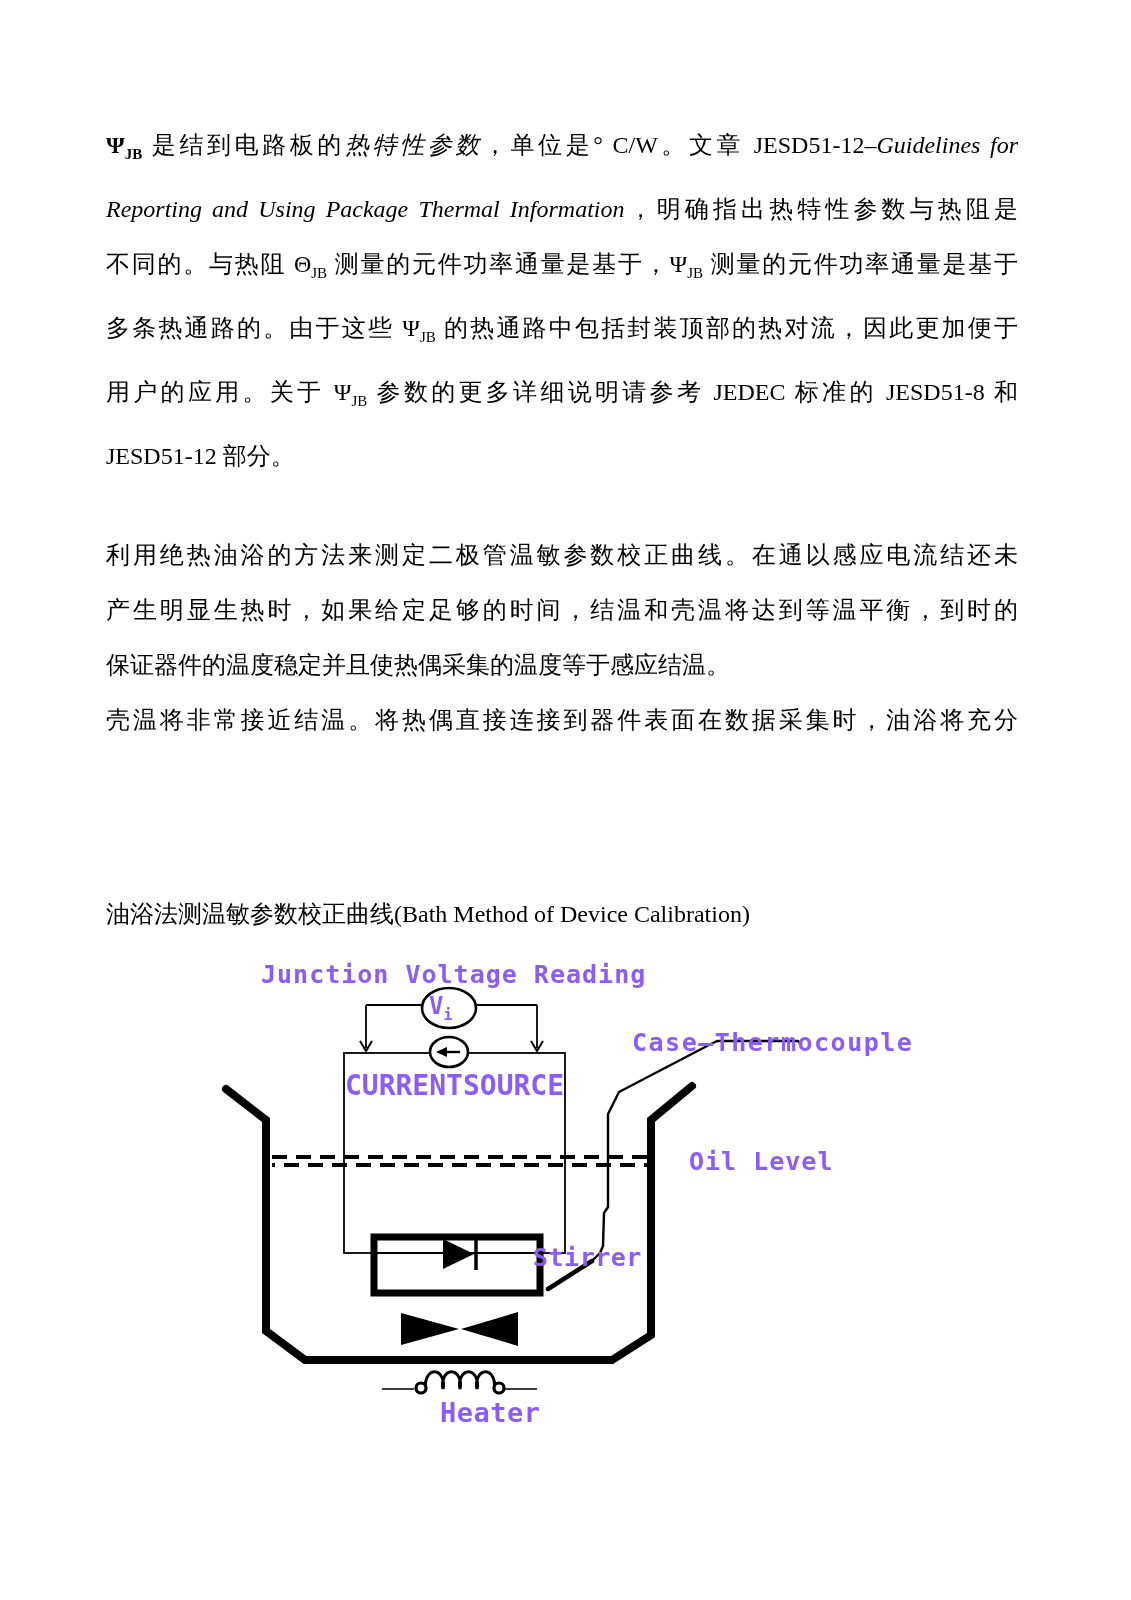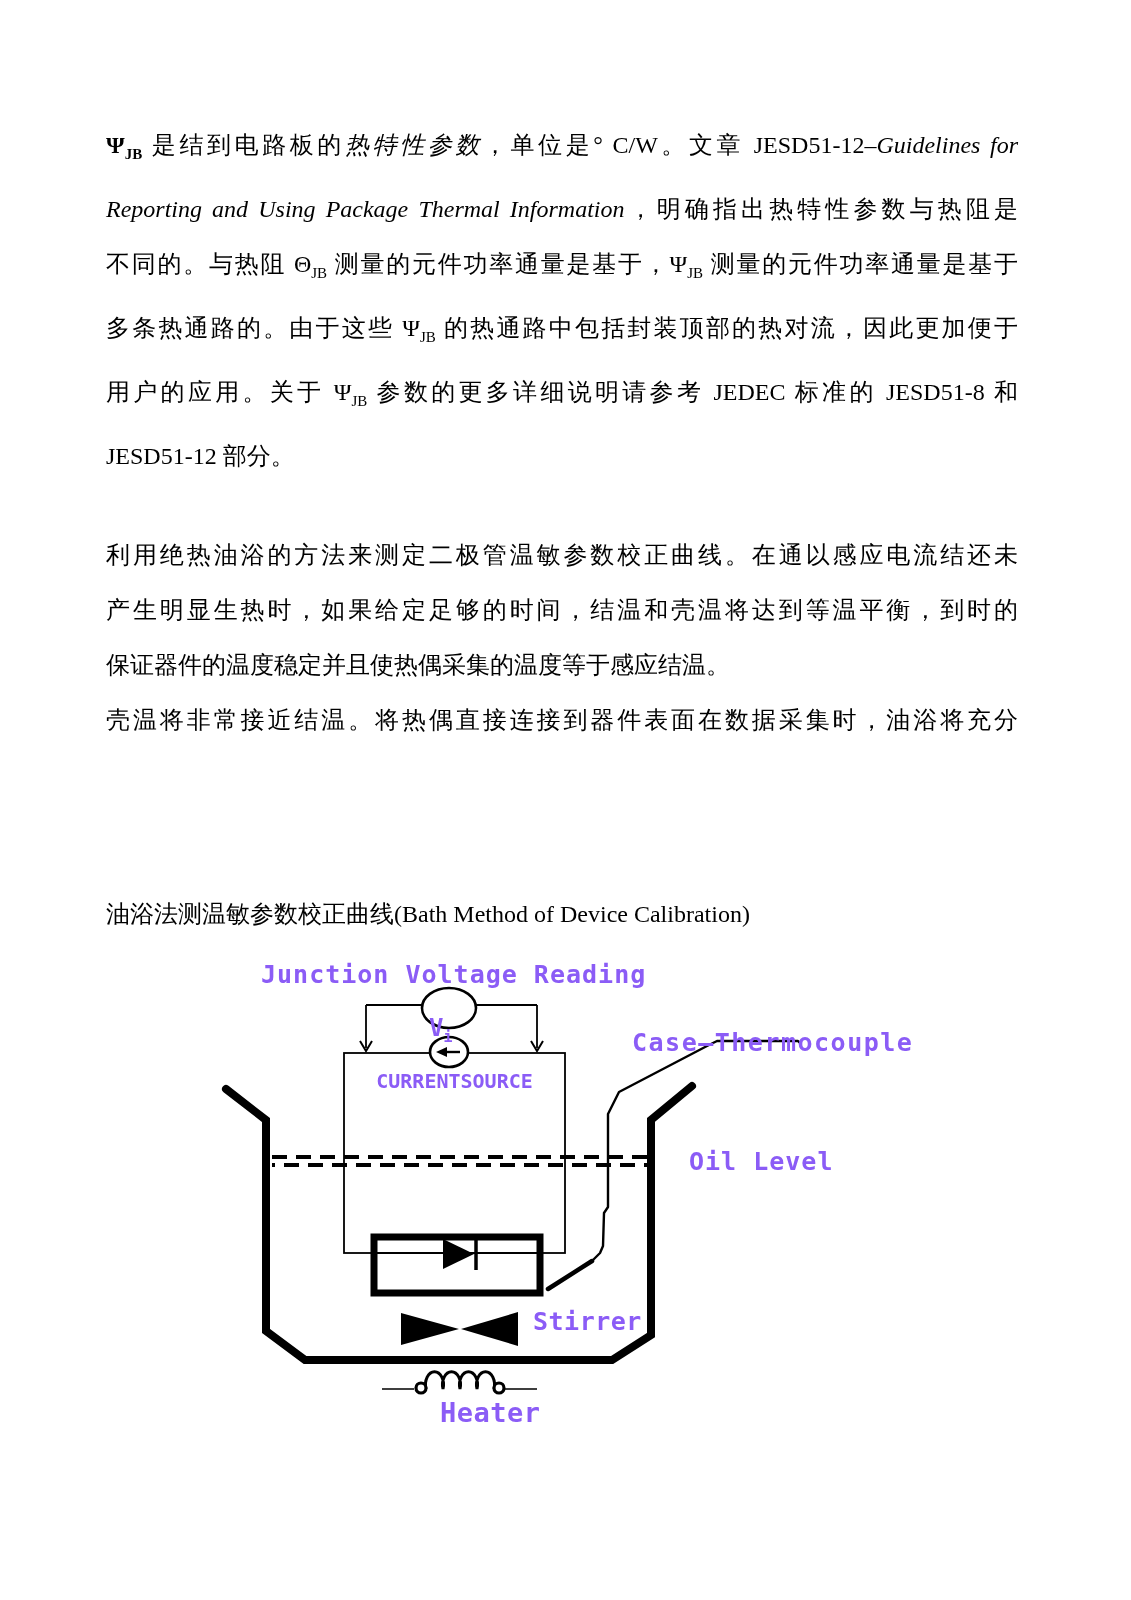--- a/index.html
+++ b/index.html
@@ -20,26 +20,26 @@
   .caption-line{
     position:absolute;left:106px;top:885px;width:912px;
     font-size:24px;line-height:58px;
   }
   .dlabel{
     position:absolute;white-space:nowrap;color:#8b5cf6;
     font-family:"DejaVu Sans Mono","Liberation Mono",monospace;
     font-weight:bold;line-height:1.15;
   }
   #lbl-jvr{left:261px;top:961px;font-size:25px;letter-spacing:1px;}
-  #lbl-cs{left:344px;top:1070px;width:221px;text-align:center;font-size:20px;letter-spacing:0px;}
+  #lbl-cs{left:344px;top:1070px;width:221px;text-align:center;font-size:28px;letter-spacing:0px;}
   #lbl-ct{left:632px;top:1011px;font-size:25px;letter-spacing:1.5px;margin-top:18px;}
   #lbl-oil{left:669px;top:1148px;font-size:25px;letter-spacing:1px;margin-left:20px;}
-  #lbl-stir{left:533px;top:1308px;font-size:25px;letter-spacing:0.5px;}
+  #lbl-stir{left:533px;top:1244px;font-size:25px;letter-spacing:0.5px;}
   #lbl-heat{left:440px;top:1397px;font-size:27px;letter-spacing:0.5px;}
-  #lbl-vi{left:429px;top:993px;font-size:24px;letter-spacing:0;margin-top:22px;}
+  #lbl-vi{left:429px;top:993px;font-size:24px;letter-spacing:0;}
   #lbl-vi .vsub{font-size:15px;vertical-align:-6px;}
   #diagram-svg{position:absolute;left:0;top:0;width:1131px;height:1600px;}
 </style>
 </head>
 <body>
 
 <div class="para" id="p1" style="top:118px">
     <div class="line"><span class="seg-b">Ψ</span><span class="seg-b seg-sub">JB</span><span class="seg-n"> 是结到电路板的</span><span class="seg-i">热特性参数</span><span class="seg-n">，单位是° C/W。文章 JESD51-12–</span><span class="seg-i">Guidelines for</span></div>
     <div class="line"><span class="seg-i">Reporting and Using Package Thermal Information</span><span class="seg-n">，明确指出热特性参数与热阻是</span></div>
     <div class="line"><span class="seg-n">不同的。与热阻 Θ</span><span class="seg-sub">JB</span><span class="seg-n"> 测量的元件功率通量是基于，Ψ</span><span class="seg-sub">JB</span><span class="seg-n"> 测量的元件功率通量是基于</span></div>

